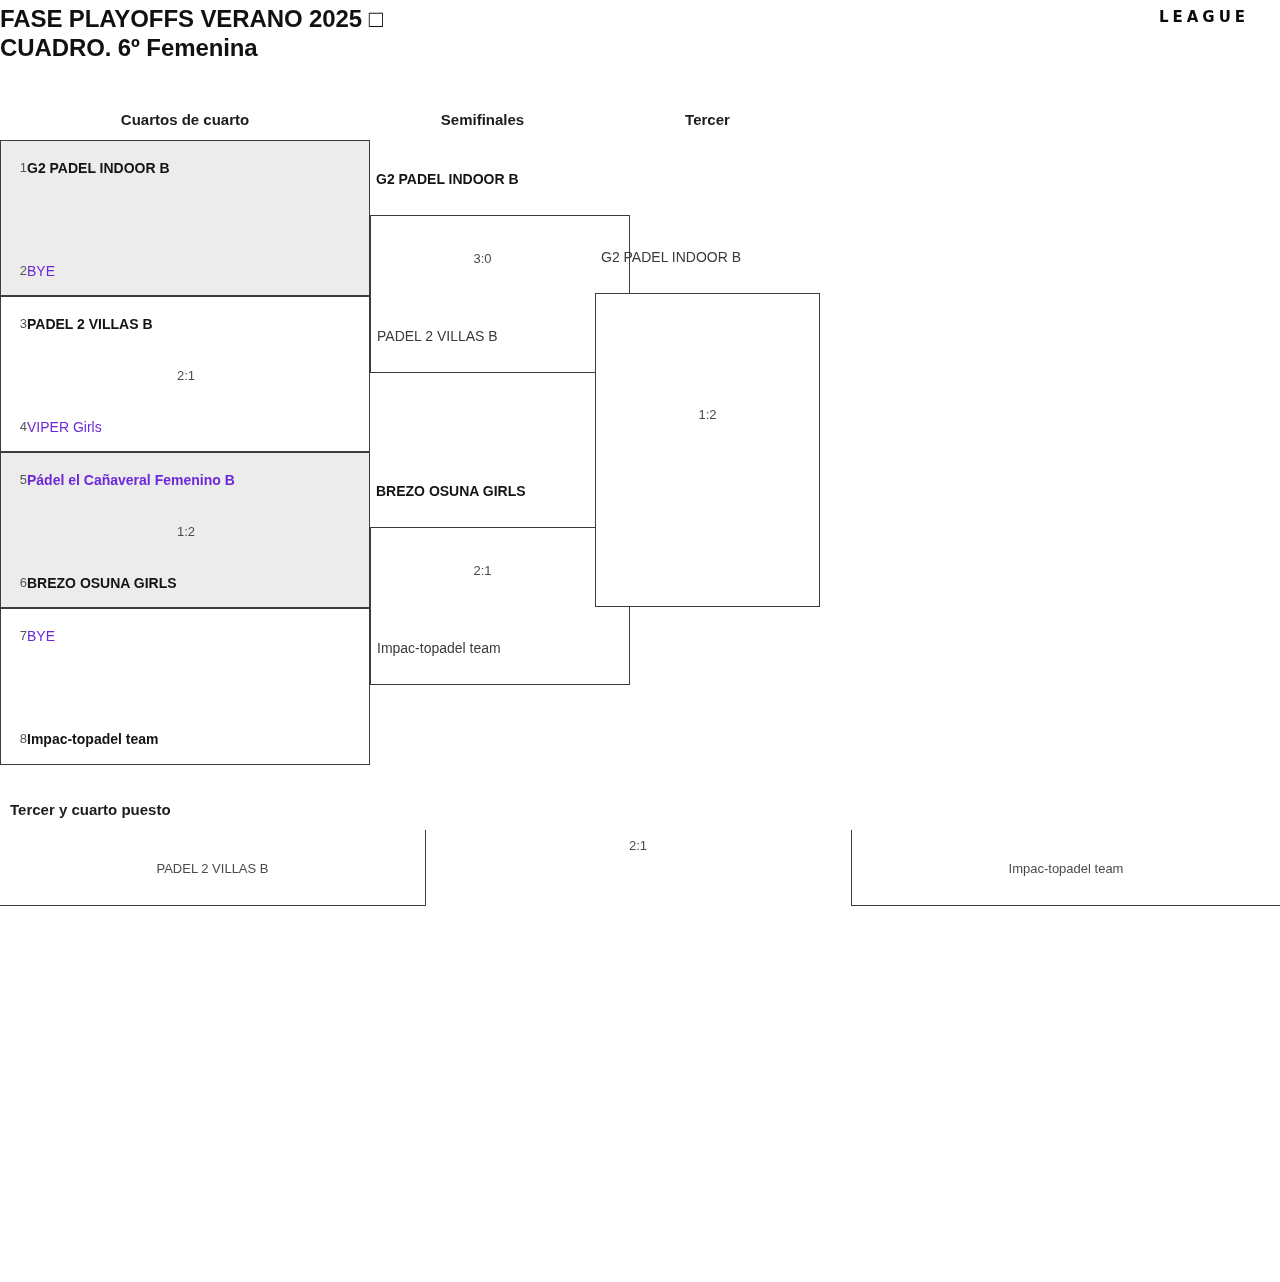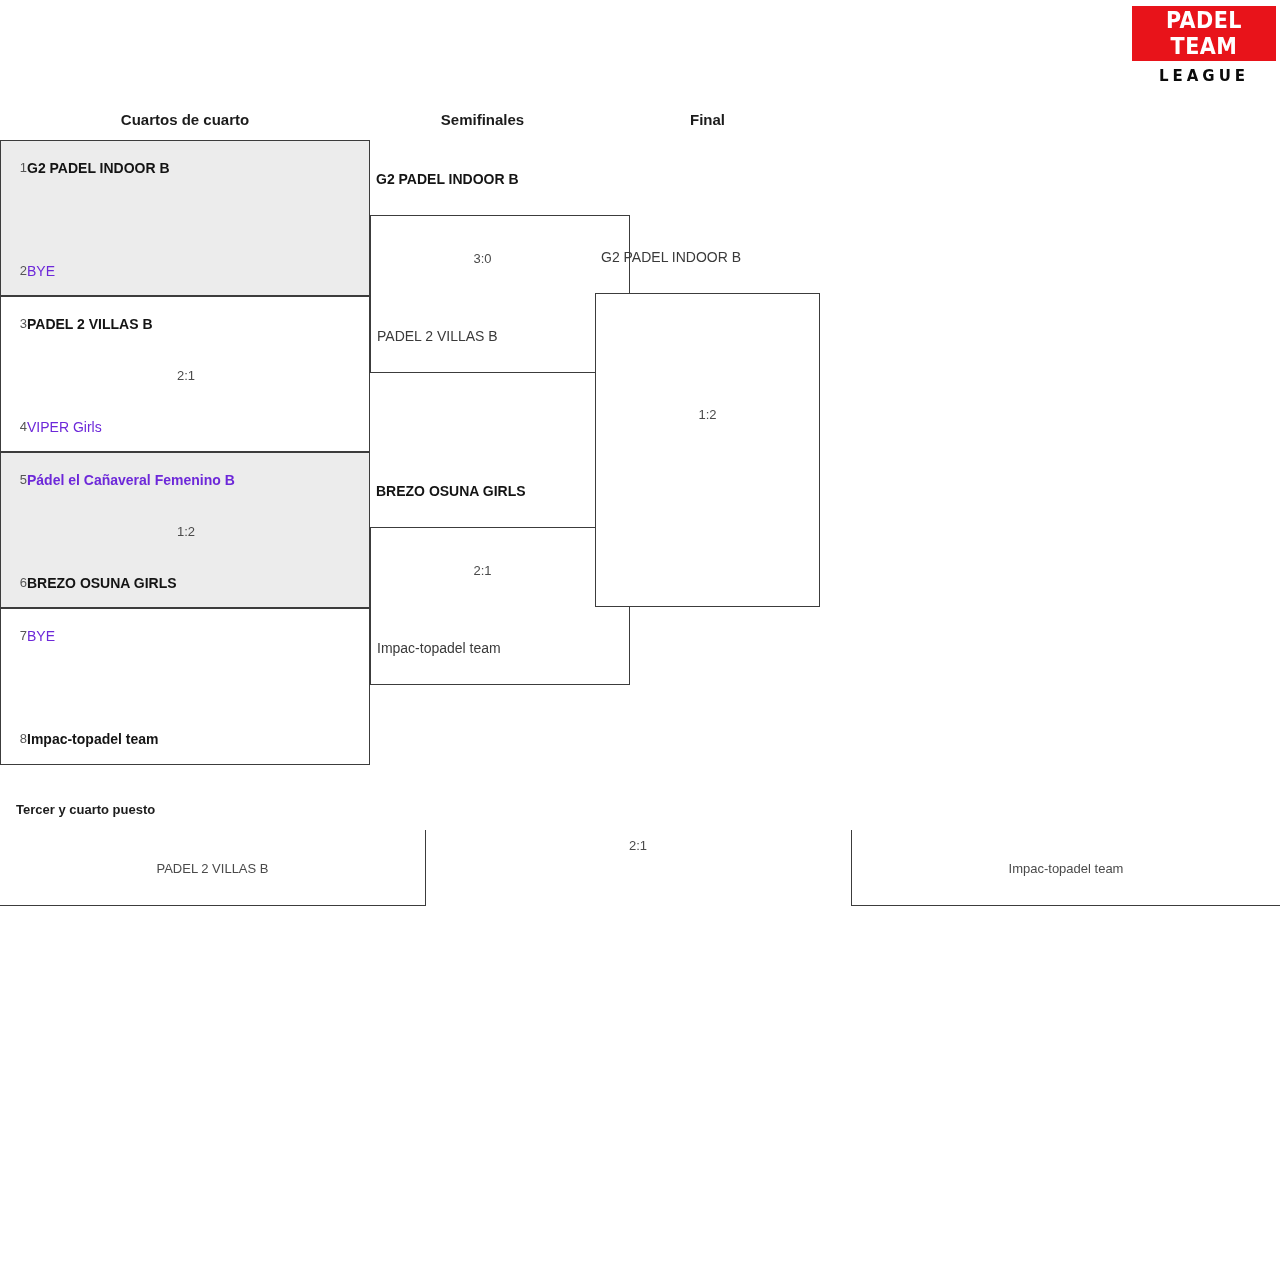--- a/index.html
+++ b/index.html
@@ -142,23 +142,23 @@
     position: absolute;
     text-align: center;
     font-size: 13px;
     color: #4a4a4a;
     line-height: 16px;
   }
 
   
   #third-place-title {
     position: absolute;
-    left: 16px;
+    left: 10px;
     top: 800px;
-    font-size: 13px;
+    font-size: 15px;
     font-weight: bold;
     color: #1c1c1c;
     line-height: 20px;
   }
   .tp-box {
     position: absolute;
     top: 830px;
     height: 76px;
     border-bottom: 1px solid #3c3c3c;
   }
@@ -190,30 +190,31 @@
     text-align: center;
     font-size: 13px;
     color: #4a4a4a;
     line-height: 16px;
   }
 </style>
 </head>
 <body>
 
 <div id="page-title">
+  <span class="title-line">FASE PLAYOFFS VERANO 2025 □</span>
+  <span class="title-line">CUADRO. 6º Femenina</span>
 </div>
 
 <div id="brand-logo">
-  <div class="logo-top">PADEL TEAM</div>
   <div class="logo-bottom">LEAGUE</div>
 </div>
 
 <div class="round-header" id="round-header-0">Cuartos de cuarto</div>
 <div class="round-header" id="round-header-1">Semifinales</div>
-<div class="round-header" id="round-header-2">Final</div>
+<div class="round-header" id="round-header-2">Tercer</div>
 
 <div class="qf-box shaded" id="qf-box-0" style="top:140px;height:156px;">
   <div class="qf-seed" style="top:19px;">1</div>
   <div class="qf-name winner" style="top:19px;">G2 PADEL INDOOR B</div>
   <div class="qf-score" style="top:71px;"></div>
   <div class="qf-seed" style="top:122px;">2</div>
   <div class="qf-name" style="top:122px;">BYE</div>
 </div>
 
 <div class="qf-box" id="qf-box-1" style="top:296px;height:156px;">

